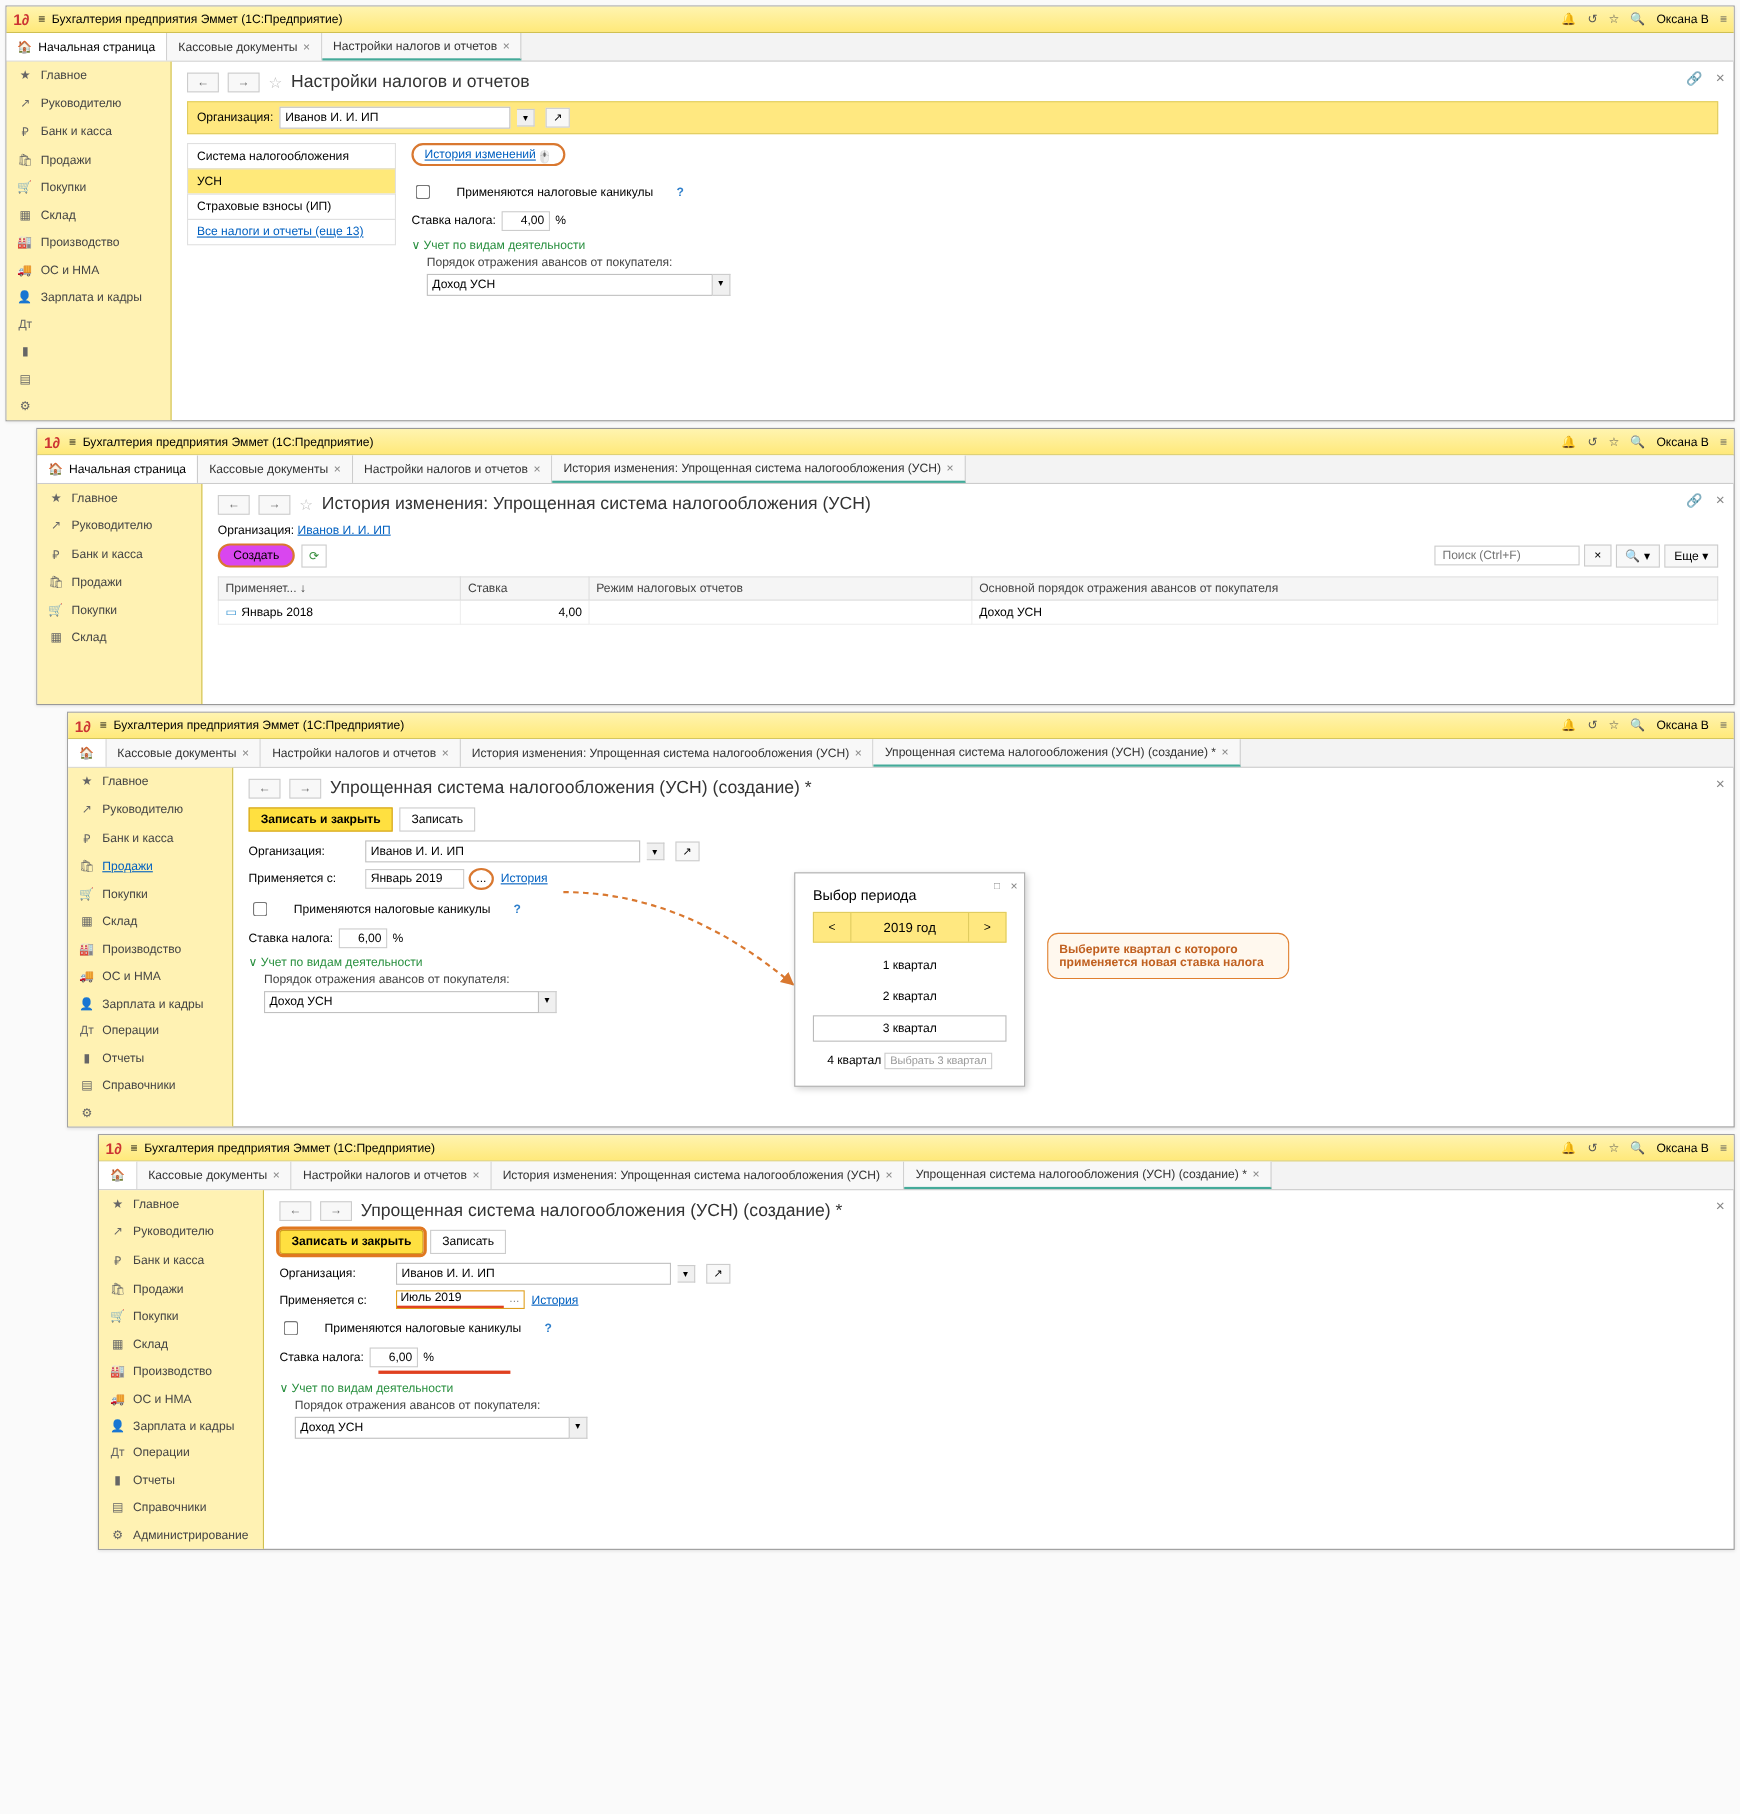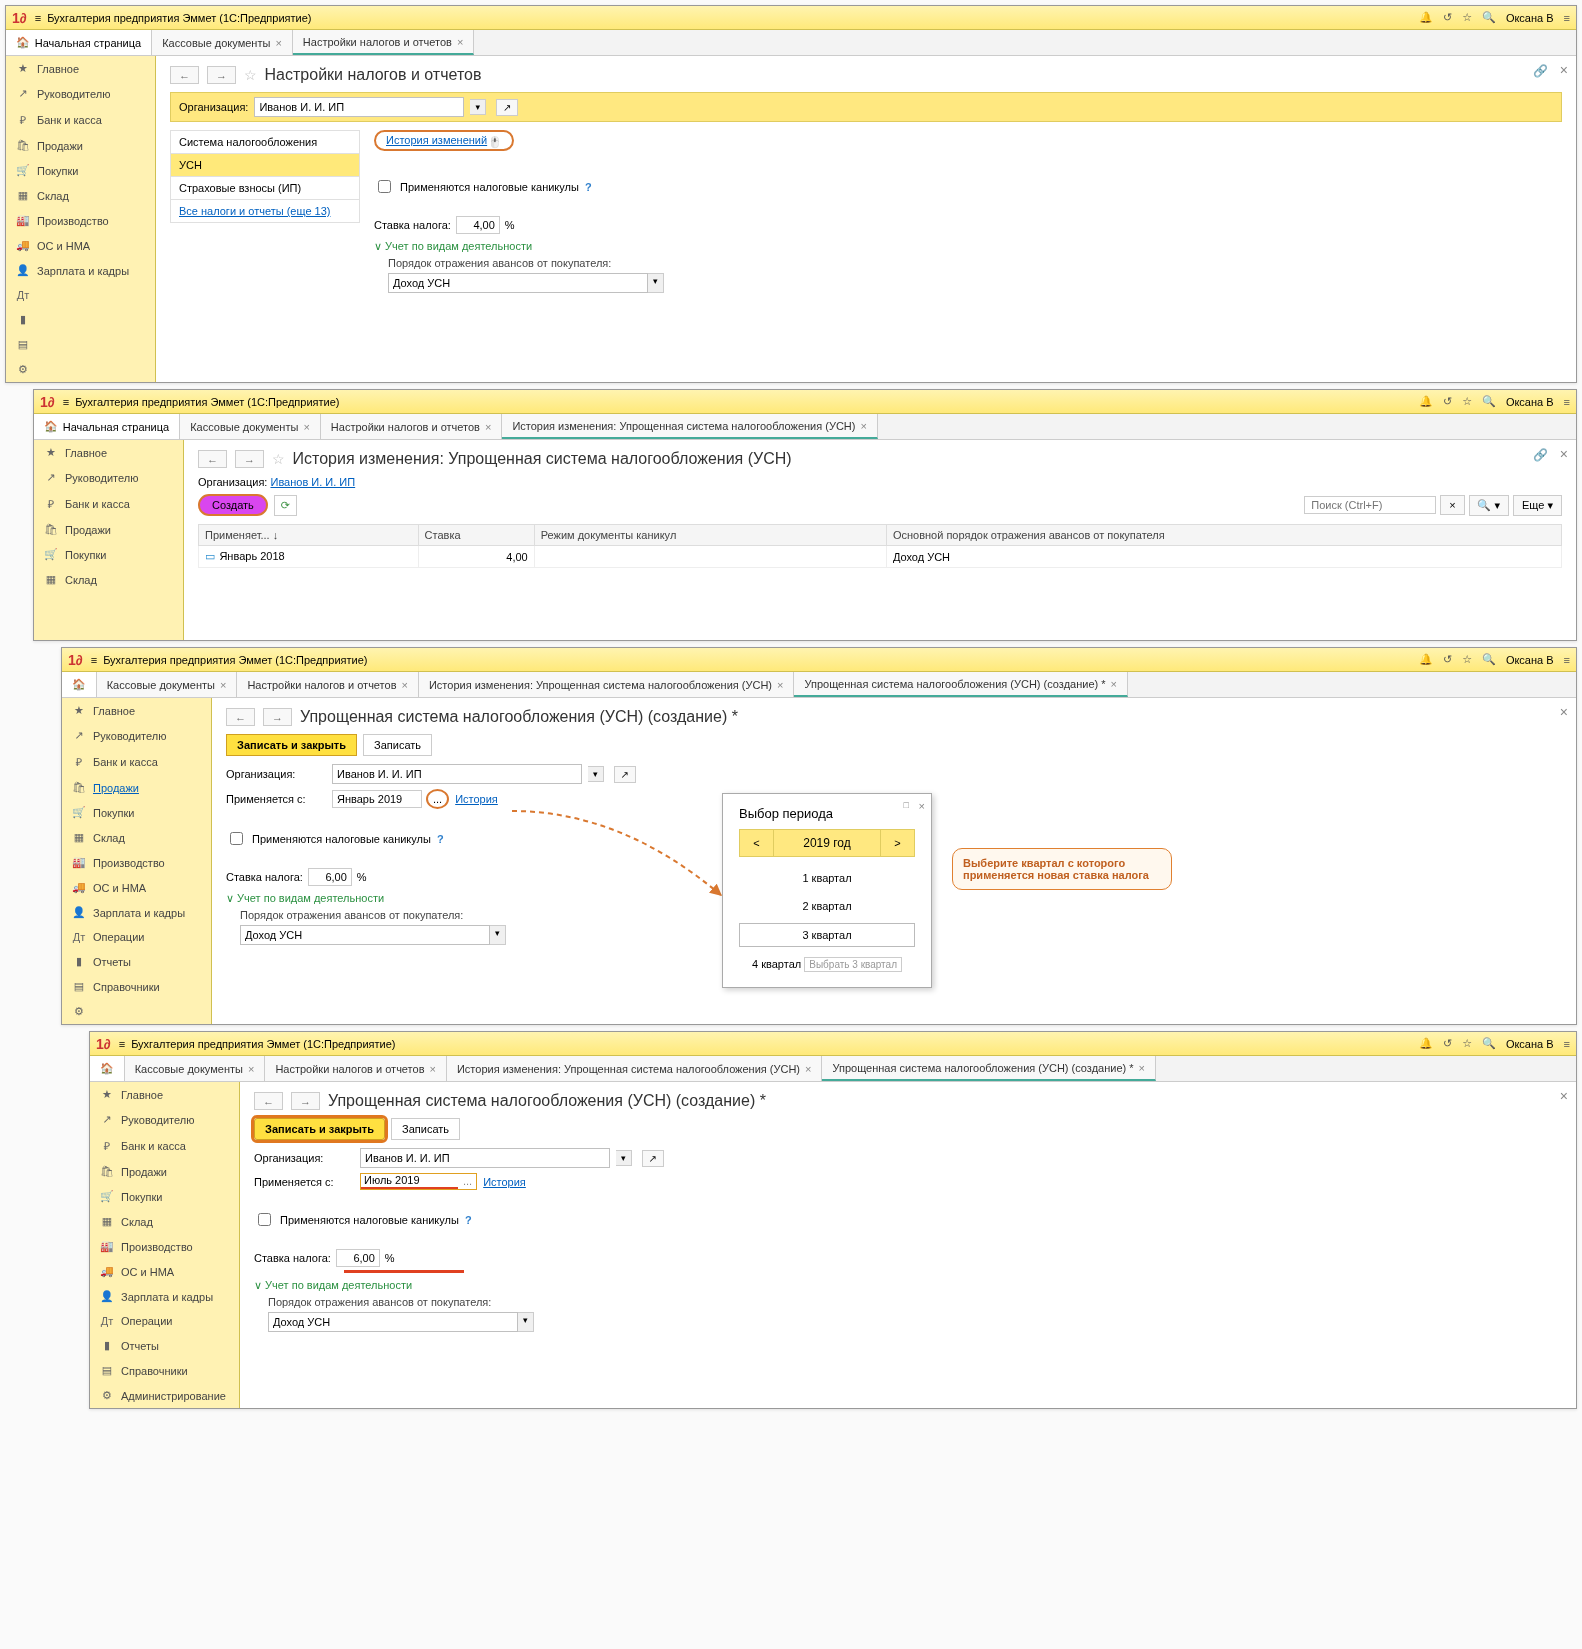--- a/index.html
+++ b/index.html
@@ -32,21 +32,21 @@
   .dropbtn { border:1px solid #ccc; border-left:none; padding:2px 5px; background:#f0f0f0; cursor:pointer; font-size:9px;}
   .squarebtn { border:1px solid #ccc; padding:2px 6px; background:#f8f8f8; cursor:pointer; font-size:10px; margin-left:4px;}
   .twocol { display:flex; gap:14px; }
   .leftnav { width:190px; }
   .tax-item { padding:5px 8px; border:1px solid #e0e0e0; margin-bottom:-1px; font-size:11px; cursor:pointer; background:#fff;}
   .tax-item.sel { background:#ffe97a; }
   .tax-link { color:#0060c0; text-decoration:underline; }
   .section-title { font-size:15px; margin-bottom:8px; color:#333; }
   .hlink { color:#0060c0; text-decoration:underline; cursor:pointer; }
   .hlink-oval { border:2px solid #d97830; border-radius:12px; padding:2px 10px; display:inline-block; margin-bottom:6px;}
-  .cb-row { display:flex; align-items:center; gap:6px; font-size:11px; margin:20px 0;}
+  .cb-row { display:flex; align-items:center; gap:21px; font-size:11px; margin:8px 0;}
   .help { color:#3080cc; font-weight:bold; cursor:help;}
   .rate-row { display:flex; align-items:center; gap:5px; font-size:11px; margin:5px 0;}
   .tinyinput { border:1px solid #ccc; width:44px; text-align:right; padding:2px 4px; font-size:11px;}
   .greentoggle { color:#2a9040; font-size:11px; cursor:pointer; margin-top:6px;}
   .formrow { font-size:11px; margin:4px 0 4px 14px; color:#444;}
   .combo { display:flex; }
   .combo .selinput { width:260px; }
   .toolbar { display:flex; gap:6px; margin:4px 0 8px 0; align-items:center;}
   .btn-yellow { background:#ffe040; border:1px solid #d0a020; padding:4px 10px; font-weight:bold; font-size:11px; cursor:pointer;}
   .btn-yellow.hl { outline:3px solid #e07820; border-radius:3px;}
@@ -297,21 +297,21 @@
           <span class="morebtn">×</span>
           <span class="morebtn">🔍 ▾</span>
           <span class="morebtn"><span>Еще</span> ▾</span>
         </div>
       </div>
       <table class="grid">
         <tbody>
               <tr>
           <th><span>Применяет...</span> ↓</th>
           <th>Ставка</th>
-          <th>Режим документы каникул</th>
+          <th>Режим налоговых отчетов</th>
           <th>Основной порядок отражения авансов от покупателя</th>
         </tr>
         <tr>
           <td><span class="docicon">▭</span><span>Январь 2018</span></td>
           <td style="text-align:right">4,00</td>
           <td></td>
           <td>Доход УСН</td>
         </tr>
       </tbody>
           </table>

